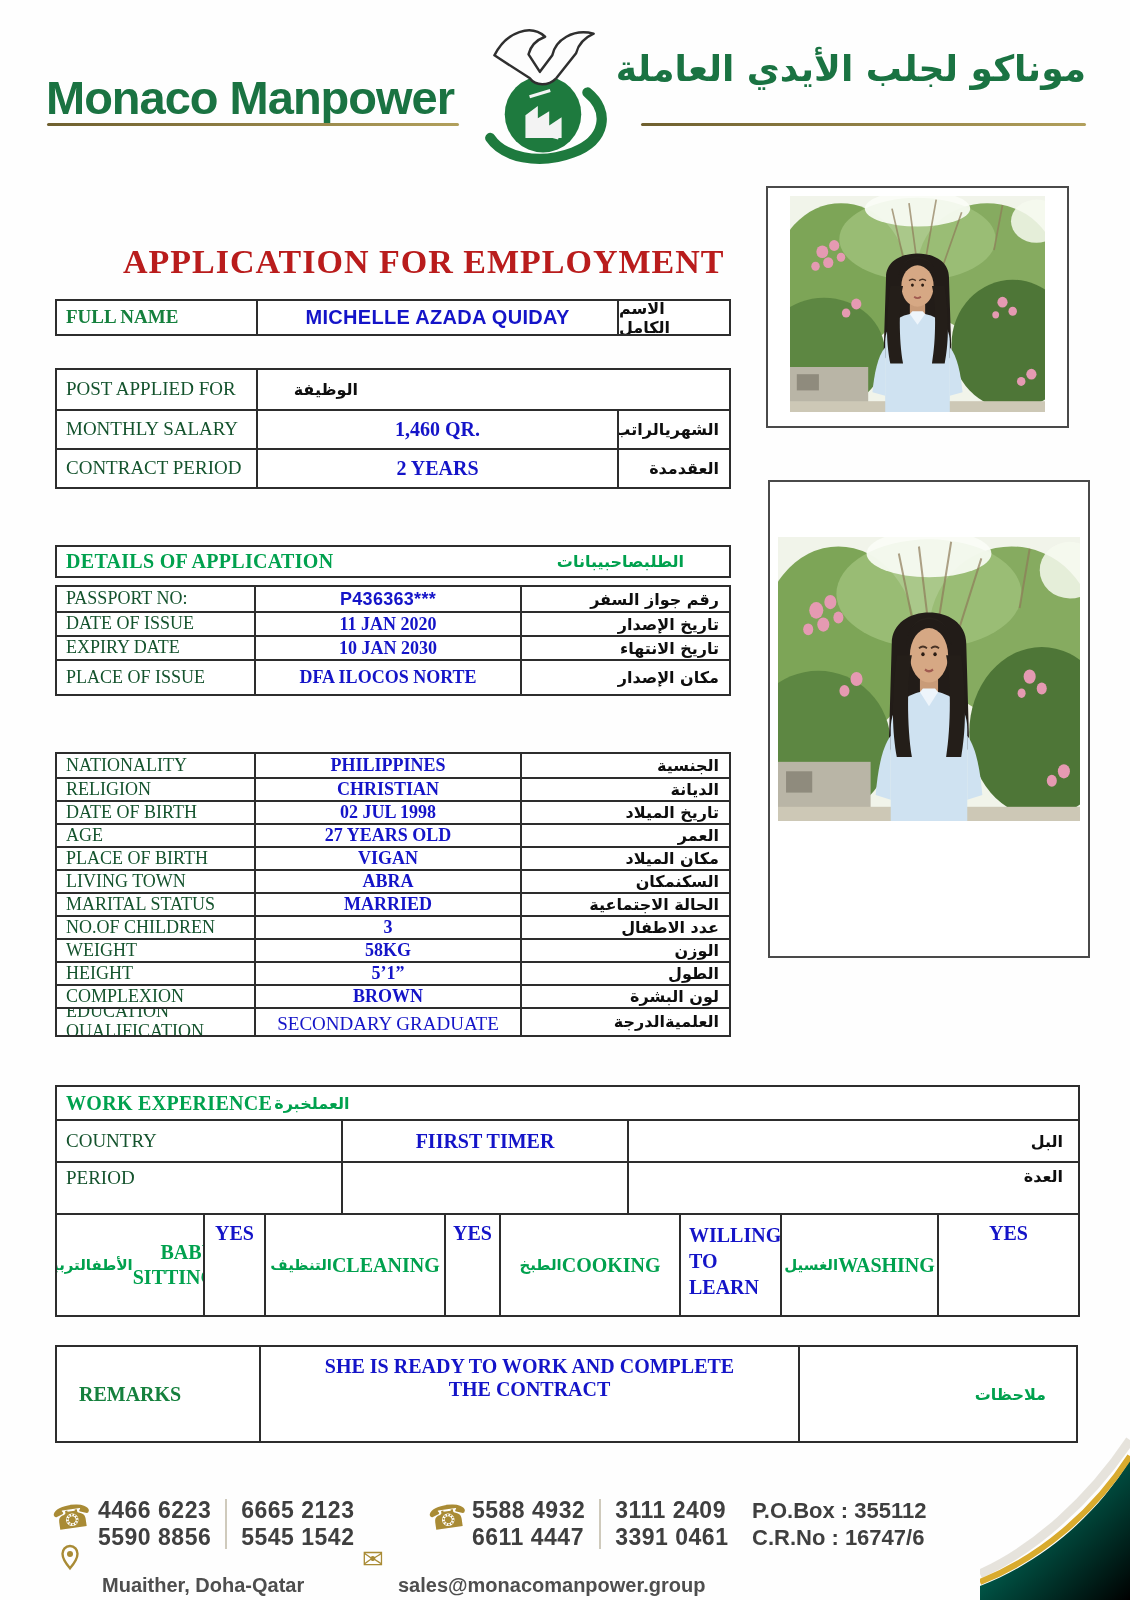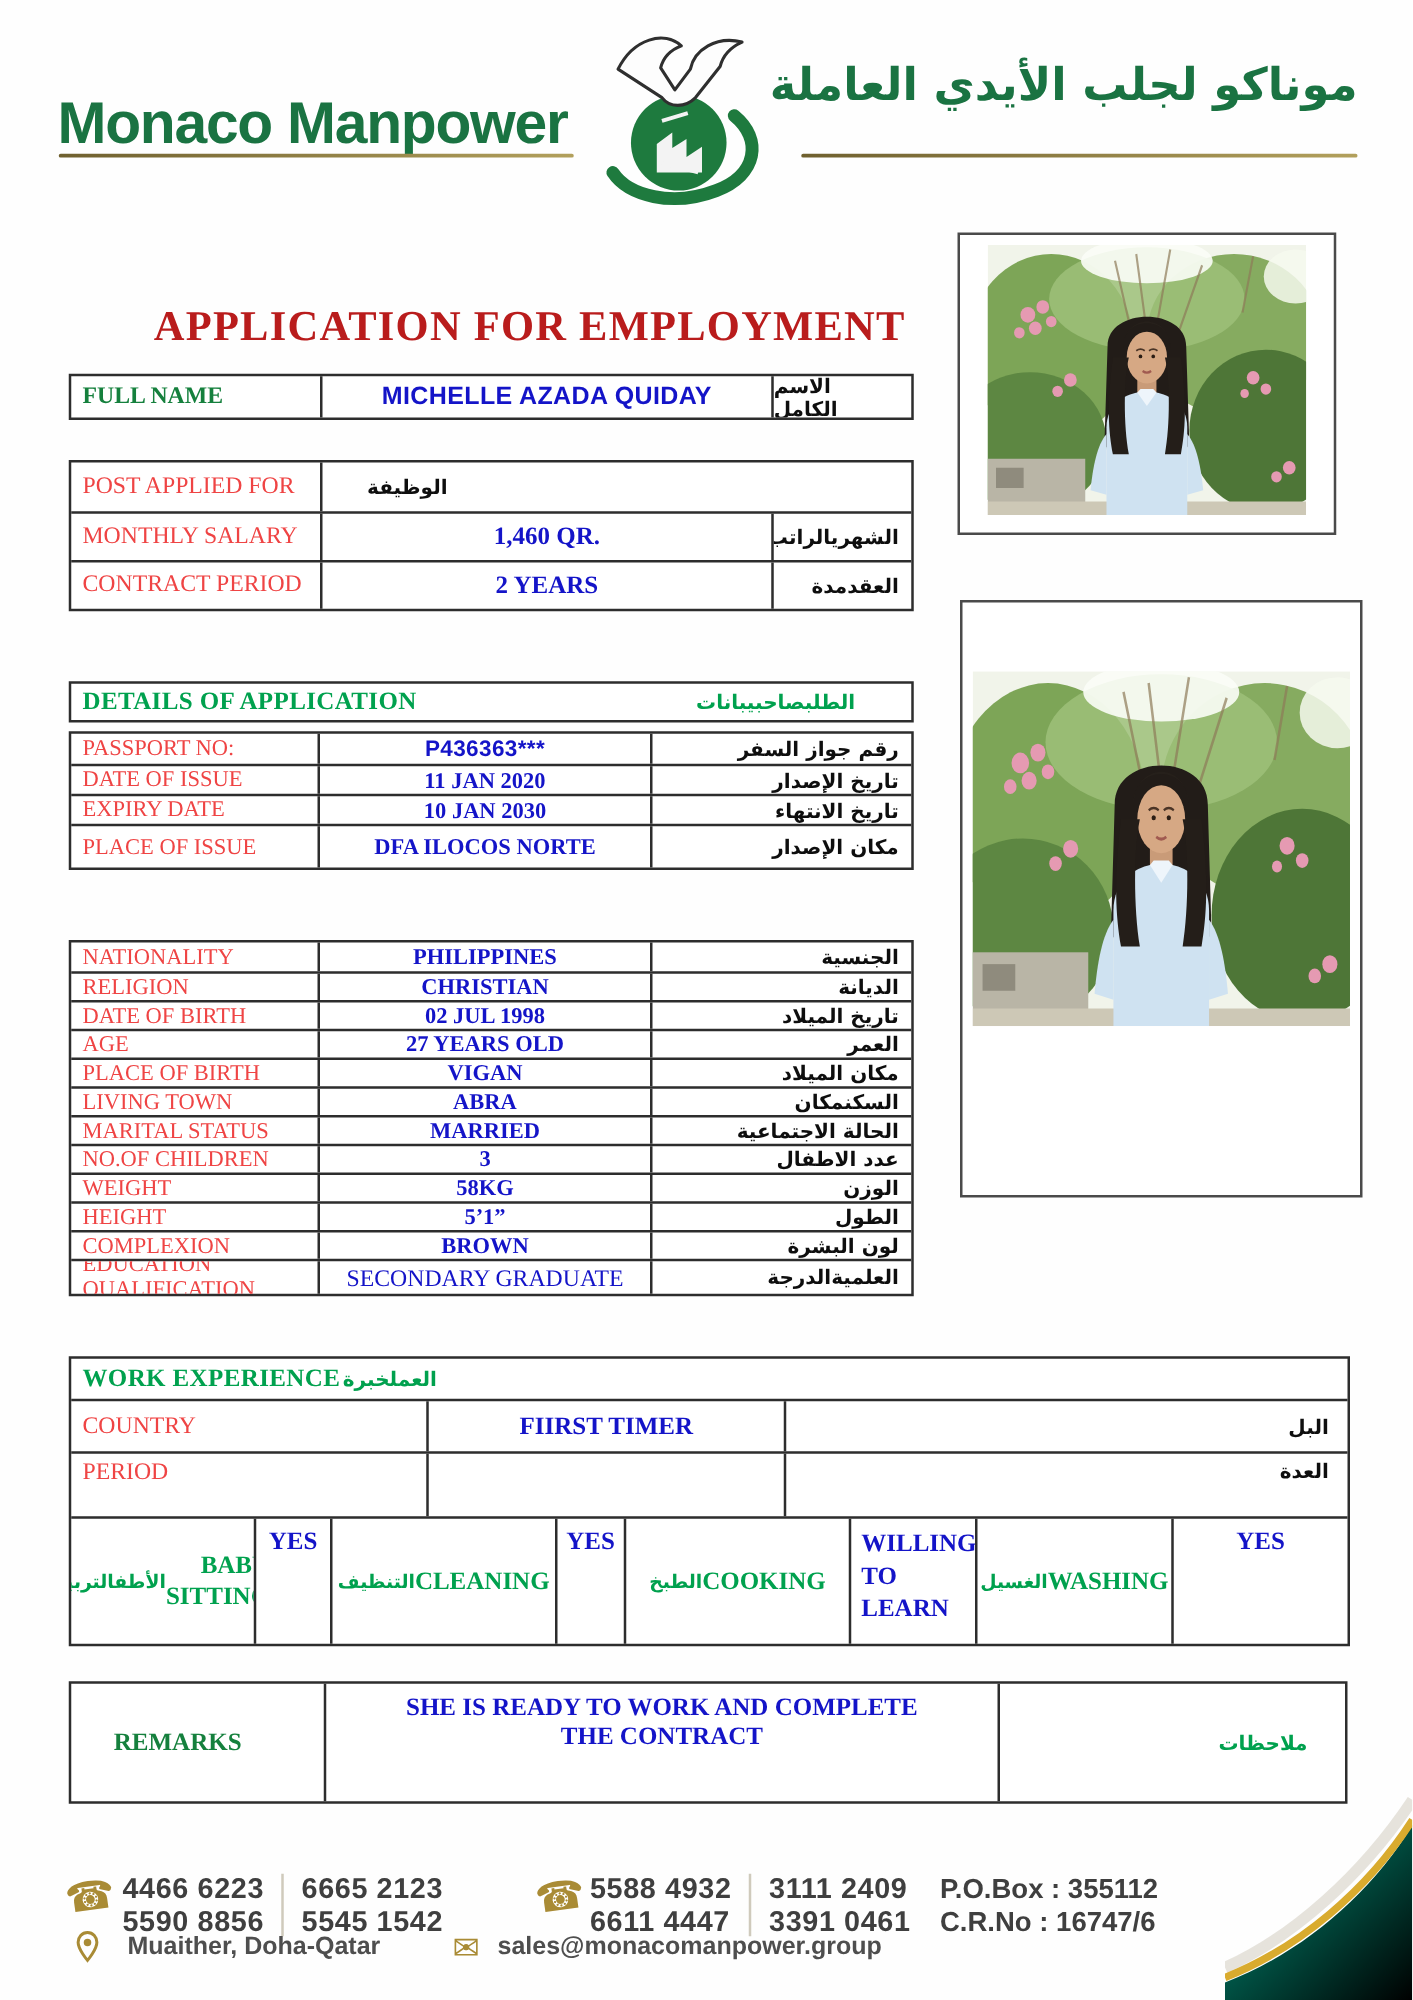--- a/index.html
+++ b/index.html
@@ -24,21 +24,21 @@
   
   .tbl { position:absolute; border:2px solid #2d2d2d; background:#fff; box-sizing:border-box; }
   .r { display:flex; box-sizing:border-box; }
   .r + .r { border-top:2px solid #2d2d2d; }
   .c { box-sizing:border-box; display:flex; align-items:center; overflow:hidden; }
   .c + .c { border-left:2px solid #2d2d2d; }
   .wL1 { width:199px; } .wA1 { width:112px; }       
   .wL2 { width:197px; } .wA2 { width:209px; }       
   .fx  { flex:1; }
 
-  .blk-lbl { font-size:19px; color:#ef4444; padding-left:9px; line-height:1.1; }
+  .blk-lbl { font-size:19px; color:#14532d; padding-left:9px; line-height:1.1; }
   .sm  { font-size:18px; }
   .green { color:#15803d; font-weight:bold; }
   .blue-val { justify-content:center; text-align:center; font-weight:bold; color:#1414c8; font-size:19px; line-height:1.15; }
   .nobold { font-weight:normal; }
   .sans-font { font-family:"Liberation Sans",sans-serif; font-size:20px; letter-spacing:0.3px; }
   .ar { font-family:"DejaVu Sans",sans-serif; font-weight:bold; font-size:16px; color:#0e0e0e;
         justify-content:flex-end; padding-right:10px; }
   .ar-green { color:#00a14e; }
 
   
@@ -68,21 +68,21 @@
   .phone-glyph { font-size:32px; transform:rotate(-8deg); font-family:"DejaVu Sans",sans-serif; }
   .mail-glyph { font-size:26px; font-family:"DejaVu Sans",sans-serif; }
   .pcols { position:absolute; display:flex; align-items:stretch;
            font-family:"Liberation Sans",sans-serif; font-weight:bold; color:#3f3f3f;
            font-size:23px; line-height:27px; letter-spacing:0.5px; }
   .pcol { display:flex; flex-direction:column; }
   .pdiv { width:2px; background:#cfcabc; margin:2px 14px; }
   .pobox { position:absolute; font-family:"Liberation Sans",sans-serif; font-weight:bold;
            color:#3f3f3f; font-size:22px; line-height:27px; }
   .f-text { position:absolute; font-family:"Liberation Sans",sans-serif; font-weight:bold;
-            color:#4e4e4e; font-size:20px; }
+            color:#4e4e4e; font-size:20px;margin-top:28px; }
   .swoosh { position:absolute; right:0; bottom:0; }
 </style>
 </head>
 <body>
 
 <div class="page">
 
   <svg width="0" height="0" style="position:absolute" aria-hidden="true">
     <defs>
       <symbol id="scene" viewBox="0 0 300 240">
@@ -314,21 +314,21 @@
       <div class="c skill-cell" style="width:157px">
         <span class="skill-ar">الغسيل</span>
         <span class="skill-en">WASHING</span>
       </div>
       <div class="c fx yes-cell">YES</div>
     </div>
   </div>
 
   <div class="tbl" style="left:55px; top:1345px; width:1023px;">
     <div class="r" style="height:94px">
-      <div class="c green" style="width:202px; padding-left:34px; font-size:20px;">REMARKS</div>
+      <div class="c green" style="width:202px; padding-left:22px; font-size:20px;">REMARKS</div>
       <div class="c blue-val" style="width:539px; font-size:20px; padding:0 42px; align-items:flex-start; padding-top:8px;">SHE IS READY TO WORK AND COMPLETE THE CONTRACT</div>
       <div class="c fx ar ar-green" style="padding-right:30px;">ملاحظات</div>
     </div>
   </div>
 
   <span class="f-ico phone-glyph" style="left:52px; top:1498px;">☎</span>
   <div class="pcols" style="left:98px; top:1497px;">
     <div class="pcol">
       <span>4466 6223</span>
       <span>5590 8856</span>

